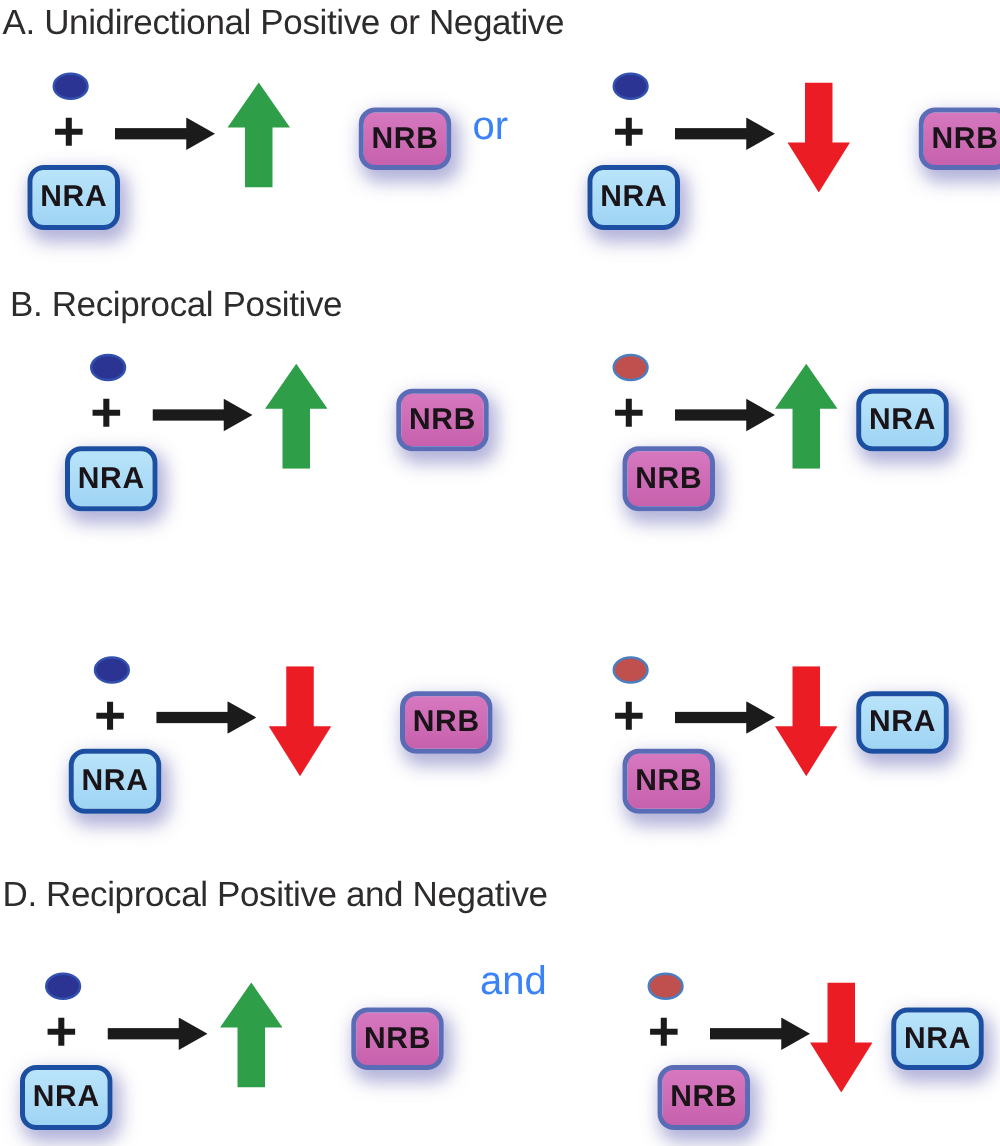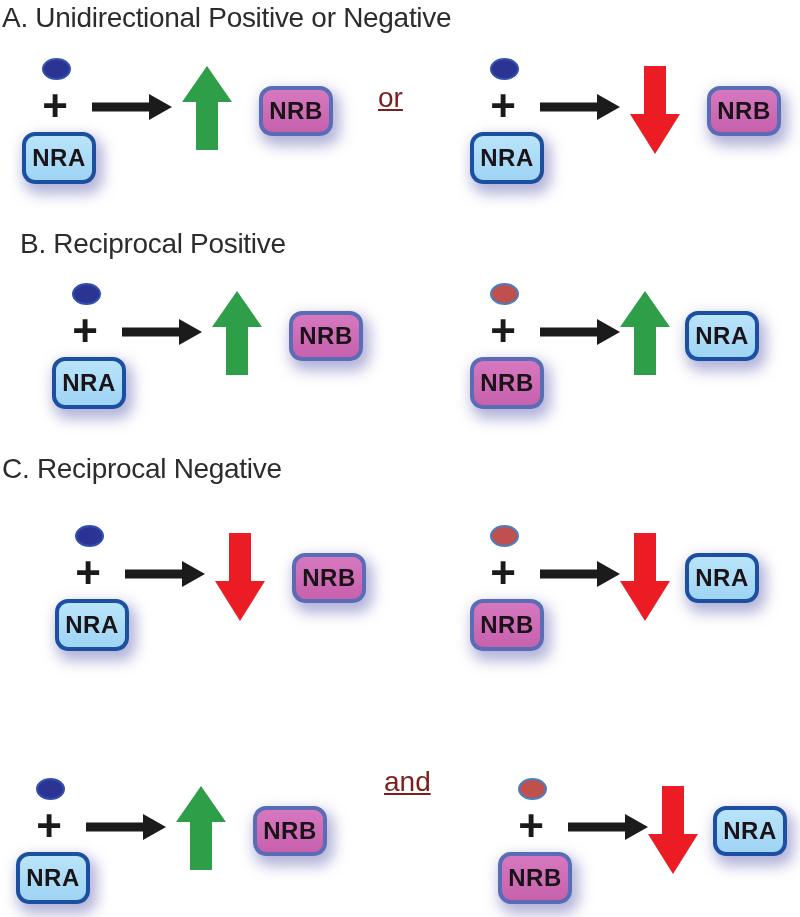--- a/index.html
+++ b/index.html
@@ -16,25 +16,25 @@
     position:relative;width:800px;height:917px;overflow:hidden;
     background:var(--background);
     font-family:"Liberation Sans",sans-serif;
   }
   .sec-title{
     position:absolute;margin:0;font-size:28px;font-weight:400;
     letter-spacing:-0.3px;color:var(--title-text);line-height:1.15;
     white-space:nowrap;
   }
   .title-a{left:2px;top:2px}
-  .title-b{left:20px;top:228px}
+  .title-b{left:8px;top:228px}
   .title-c{left:2px;top:453px}
   .title-d{left:2px;top:700px}
   .connector{
-    position:absolute;font-size:28px;color:#7f1d1d;line-height:1;text-decoration:underline;
+    position:absolute;font-size:32px;color:#3b82f6;line-height:1;
   }
   .conn-a{left:378px;top:84px}
   .conn-d{left:384px;top:768px}
 
   .cluster{position:absolute;width:320px;height:132px;}
   .pos-a-left{left:22px;top:58px}
   .pos-a-right{left:470px;top:58px}
   .pos-b-left{left:52px;top:283px}
   .pos-b-right{left:470px;top:283px}
   .pos-c-left{left:55px;top:525px}
@@ -58,41 +58,41 @@
     position:absolute;width:74px;height:52px;border-radius:13px;
     border:4px solid;box-sizing:border-box;
     display:flex;align-items:center;justify-content:center;
     font-weight:700;font-size:24px;letter-spacing:0.5px;color:var(--box-text);
     box-shadow:4px 7px 14px 3px var(--glow-shadow);
   }
   .nr-box.src{left:0;top:74px;}
   .nr-box.tgt{left:237px;top:28px;height:50px;}
   .tight .nr-box.tgt{left:215px;}
   .nr-box.nra{background:linear-gradient(180deg,#b9e4fa 0%,#9fd4f4 100%);border-color:var(--nra-border);text-align:center;}
-  .nr-box.nrb{background:linear-gradient(180deg,#d678bf 0%,#c761ad 100%);border-color:var(--nrb-border);}
+  .nr-box.nrb{background:linear-gradient(180deg,#d678bf 0%,#c761ad 100%);border-color:var(--nrb-border);margin-left:28px;}
 
   .h-arrow{position:absolute;left:70px;top:36px;}
   .h-arrow .bar,.h-arrow .head{fill:var(--black-arrow);}
 
   .effect{position:absolute;left:160px;top:8px;width:50px;height:88px;}
   .tight .effect{left:150px;}
   .effect svg{position:absolute;left:0;top:0;}
   .effect .down-svg{display:none;}
   .effect.down .down-svg{display:block;}
   .up-svg polygon{fill:var(--green-arrow);}
   .down-svg polygon{fill:var(--red-arrow);}
 </style>
 </head>
 <body>
 
 <div class="canvas">
 
   <h2 class="sec-title title-a">A. Unidirectional Positive or Negative</h2>
   <h2 class="sec-title title-b">B. Reciprocal Positive</h2>
-  <h2 class="sec-title title-c">C. Reciprocal Negative</h2>
+  <h2 class="sec-title title-d">D. Reciprocal Positive and Negative</h2>
 
   <span class="connector conn-a">or</span>
   <span class="connector conn-d">and</span>
 
   <div class="cluster pos-a-left">
     <span class="ligand blue"></span>
     <span class="plus">+</span>
     <span class="nr-box src nra">NRA</span>
     <svg class="h-arrow" width="80" height="26" viewBox="0 0 80 26">
         <rect class="bar" x="0" y="8.5" width="60" height="9"></rect>

